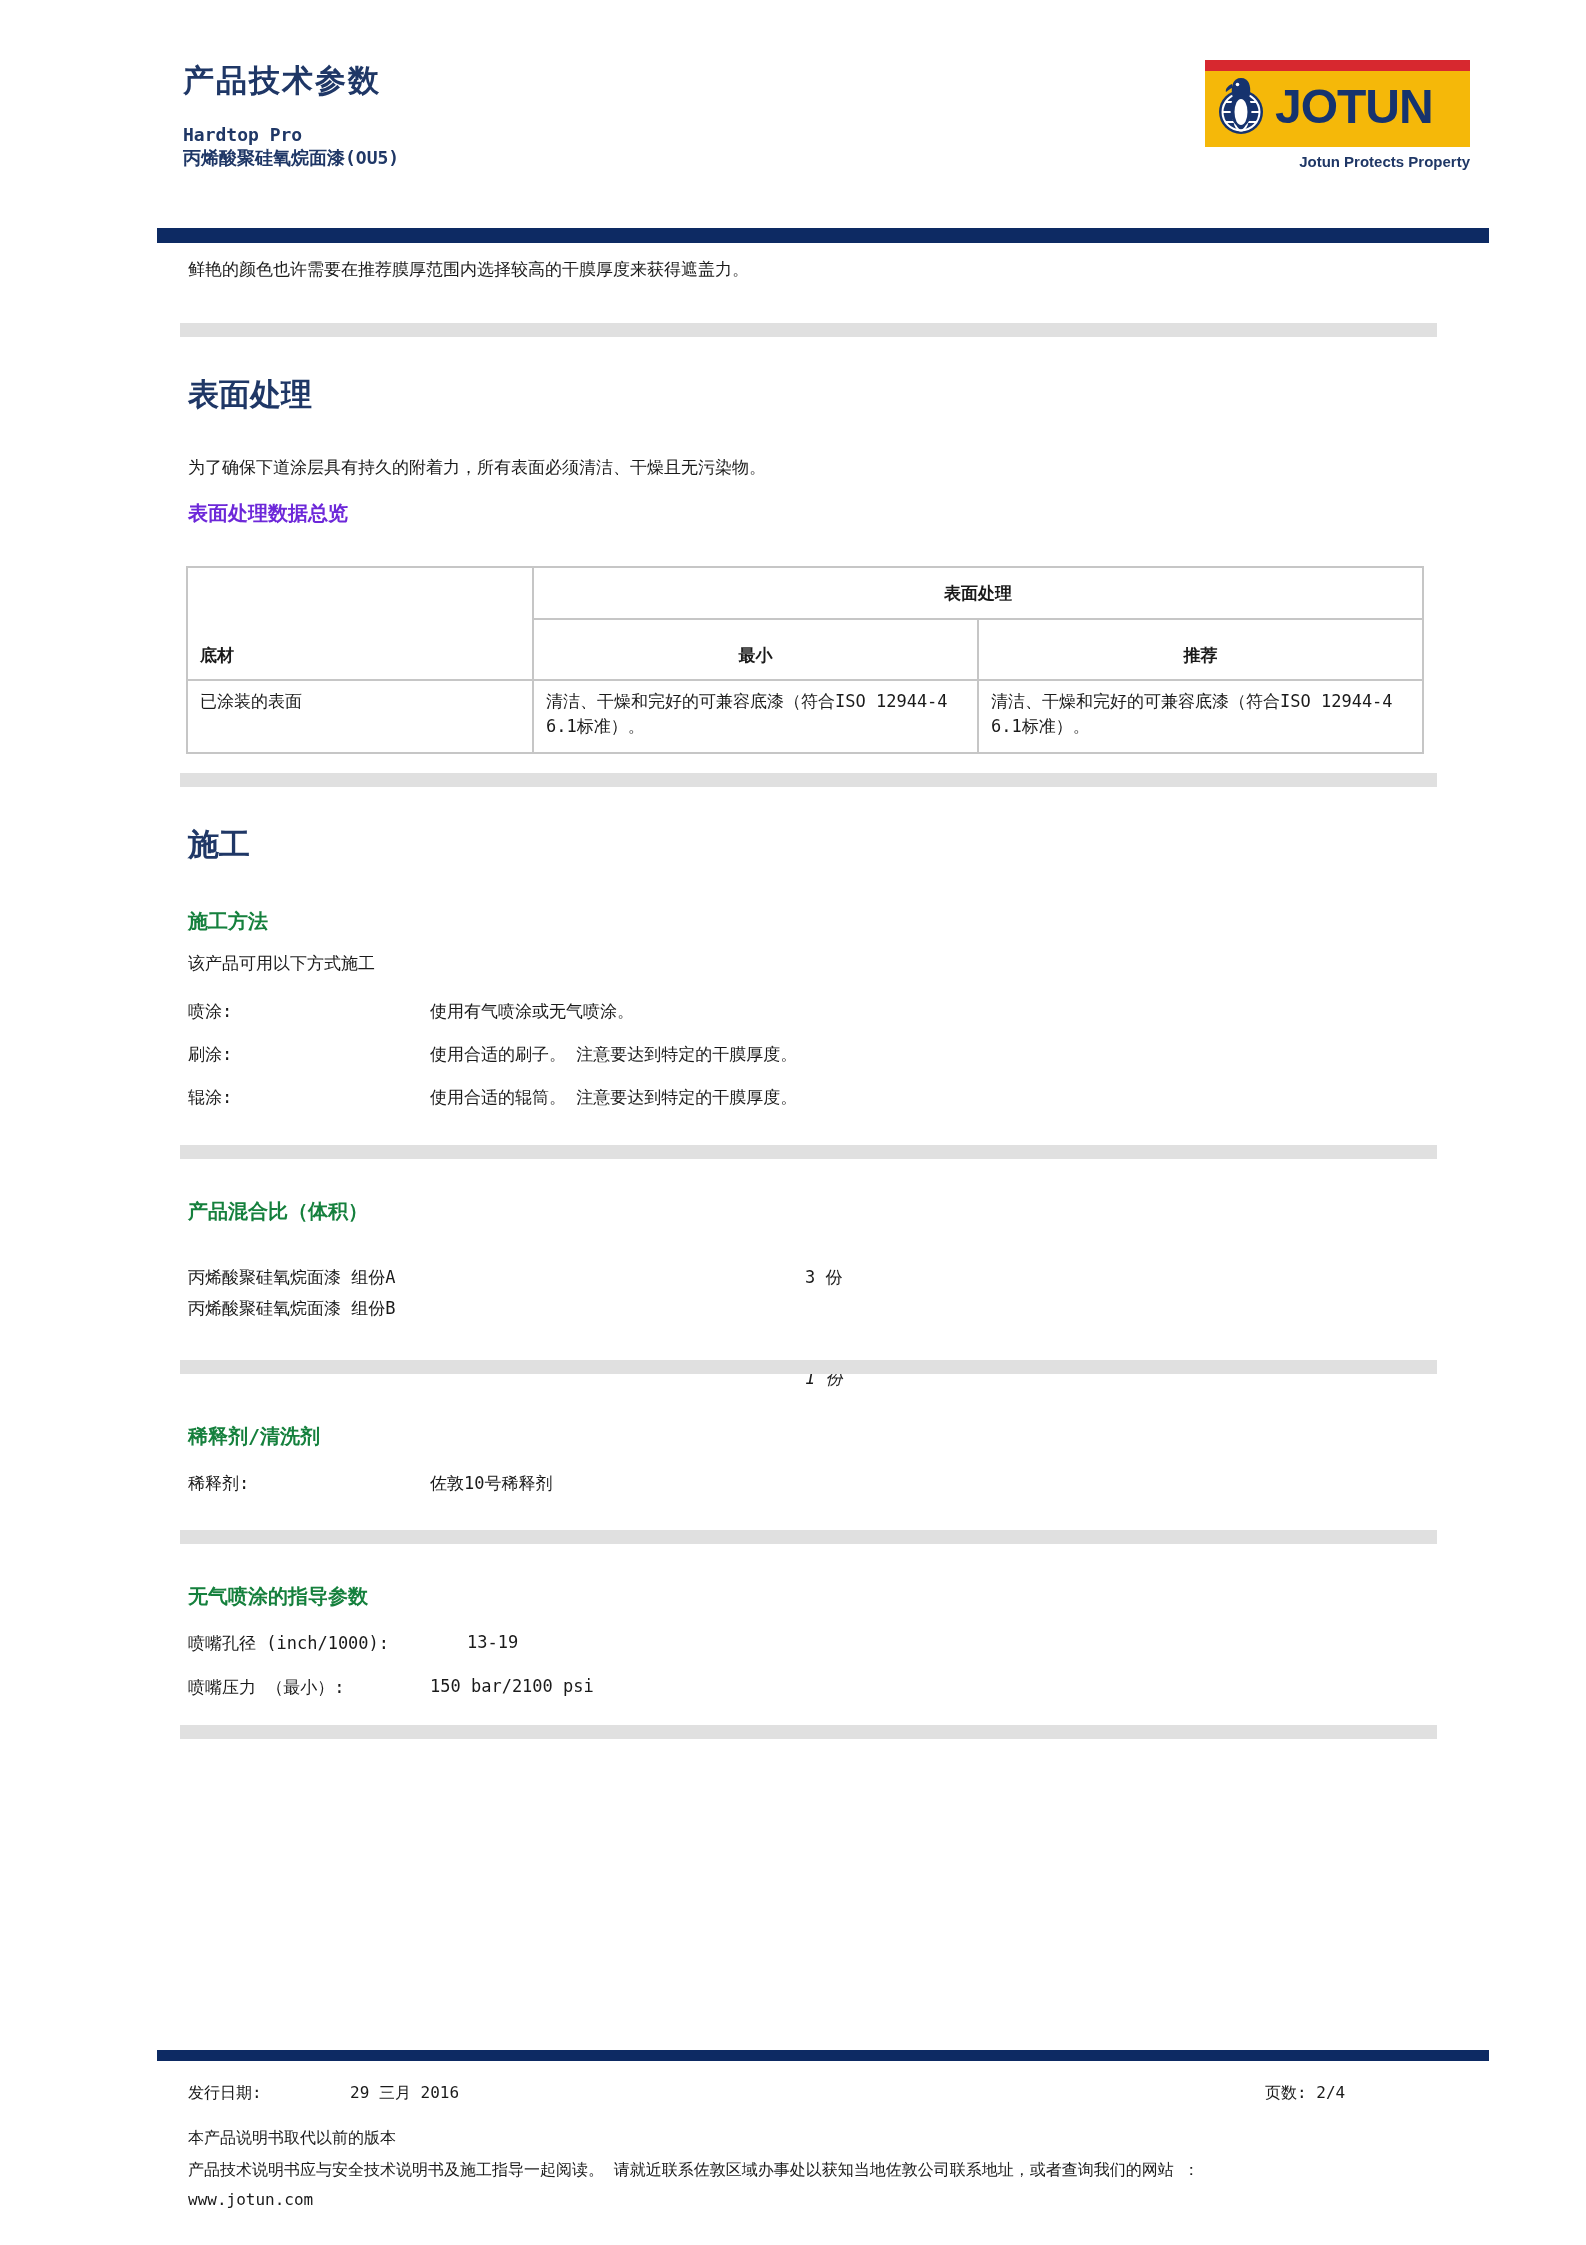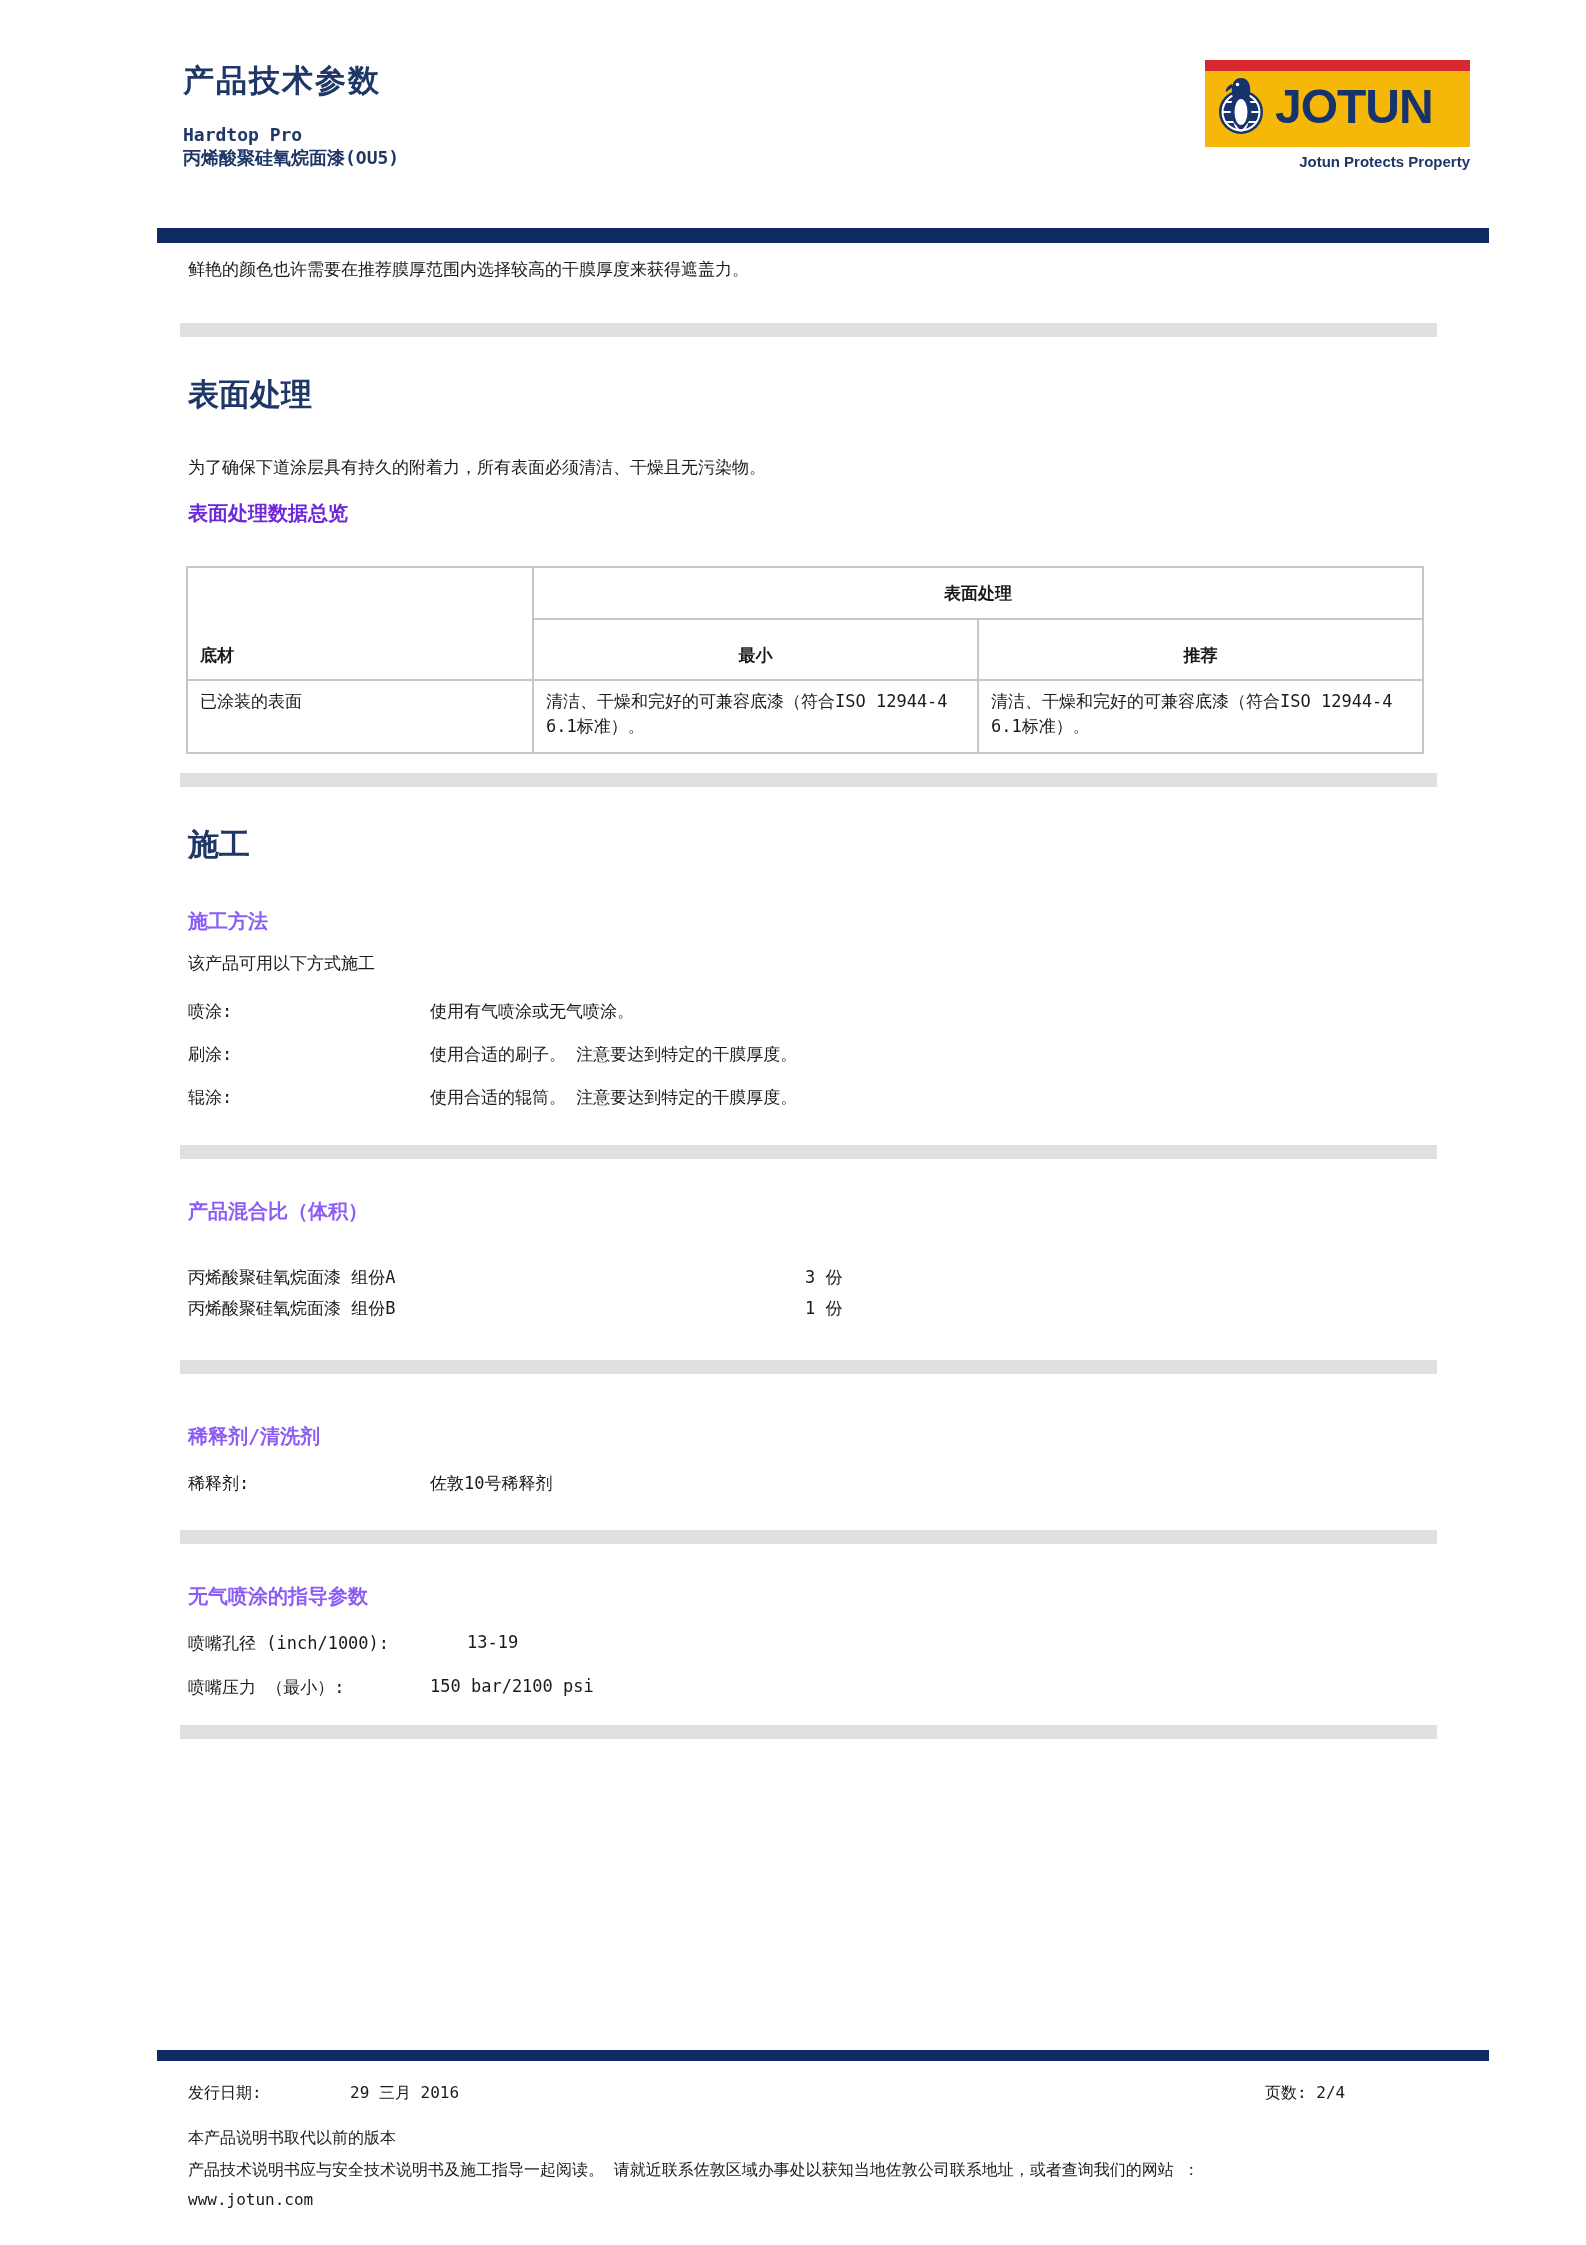--- a/index.html
+++ b/index.html
@@ -21,21 +21,21 @@
   .logo-word{font-family:"Liberation Sans","DejaVu Sans",sans-serif;font-weight:900;font-size:48px;color:#16336e;letter-spacing:-1px;line-height:1;}
   .logo-tagline{left:1205px;top:153px;width:265px;text-align:right;font-family:"Liberation Sans","DejaVu Sans",sans-serif;font-size:15px;font-weight:bold;color:#1f3766;}
   .navy-rule{left:157px;width:1332px;height:15px;background:#0d2a63;}
   .navy-rule.top{top:228px;}
   .navy-rule.bottom{top:2050px;height:11px;}
   
   .gray-bar{left:180px;width:1257px;height:14px;background:#e0e0e0;}
   
   .body-text{font-size:17px;line-height:1.4;color:#1a1a1a;}
   .h2{font-size:31px;font-weight:bold;color:#1f3766;}
-  .h3{font-size:20px;font-weight:bold;color:#8b5cf6;}
+  .h3{font-size:20px;font-weight:bold;color:#15803d;}
   .h3-black{font-size:20px;font-weight:bold;color:#6d28d9;}
   .kv-label{left:188px;font-size:17px;color:#1a1a1a;}
   .kv-value{font-size:17px;color:#1a1a1a;}
   
   .prep-table{left:186px;top:566px;width:1236px;border-collapse:collapse;table-layout:fixed;font-size:17px;color:#1a1a1a;}
   .prep-table,.prep-table th,.prep-table td{border:2px solid #c6c6c6;}
   .prep-table th{font-weight:bold;background:#ffffff;}
   .th-span{height:48px;text-align:center;vertical-align:middle;border-bottom:none;}
   .th-sub{height:46px;text-align:center;vertical-align:bottom;padding-bottom:12px;border-top:none;}
   .th-substrate{text-align:left;vertical-align:bottom;padding:0 0 12px 12px;}
@@ -119,21 +119,21 @@
   <div class="abs kv-value" style="left:430px;top:1043px;">使用合适的刷子。 注意要达到特定的干膜厚度。</div>
   <div class="abs kv-label" style="top:1086px;">辊涂:</div>
   <div class="abs kv-value" style="left:430px;top:1086px;">使用合适的辊筒。 注意要达到特定的干膜厚度。</div>
 
   <div class="abs gray-bar" style="top:1145px;"></div>
 
   <div class="abs h3" style="left:188px;top:1198px;">产品混合比（体积）</div>
   <div class="abs kv-label" style="top:1266px;">丙烯酸聚硅氧烷面漆 组份A</div>
   <div class="abs kv-value" style="left:805px;top:1266px;">3 份</div>
   <div class="abs kv-label" style="top:1297px;">丙烯酸聚硅氧烷面漆 组份B</div>
-  <div class="abs kv-value" style="left:805px;top:1297px;">1 份</div>
+  <div class="abs kv-value" style="left:805px;top:1367px;font-style:italic;">1 份</div>
 
   <div class="abs gray-bar" style="top:1360px;"></div>
 
   <div class="abs h3" style="left:188px;top:1423px;">稀释剂/清洗剂</div>
   <div class="abs kv-label" style="top:1472px;">稀释剂:</div>
   <div class="abs kv-value" style="left:430px;top:1472px;">佐敦10号稀释剂</div>
 
   <div class="abs gray-bar" style="top:1530px;"></div>
 
   <div class="abs h3" style="left:188px;top:1583px;">无气喷涂的指导参数</div>

